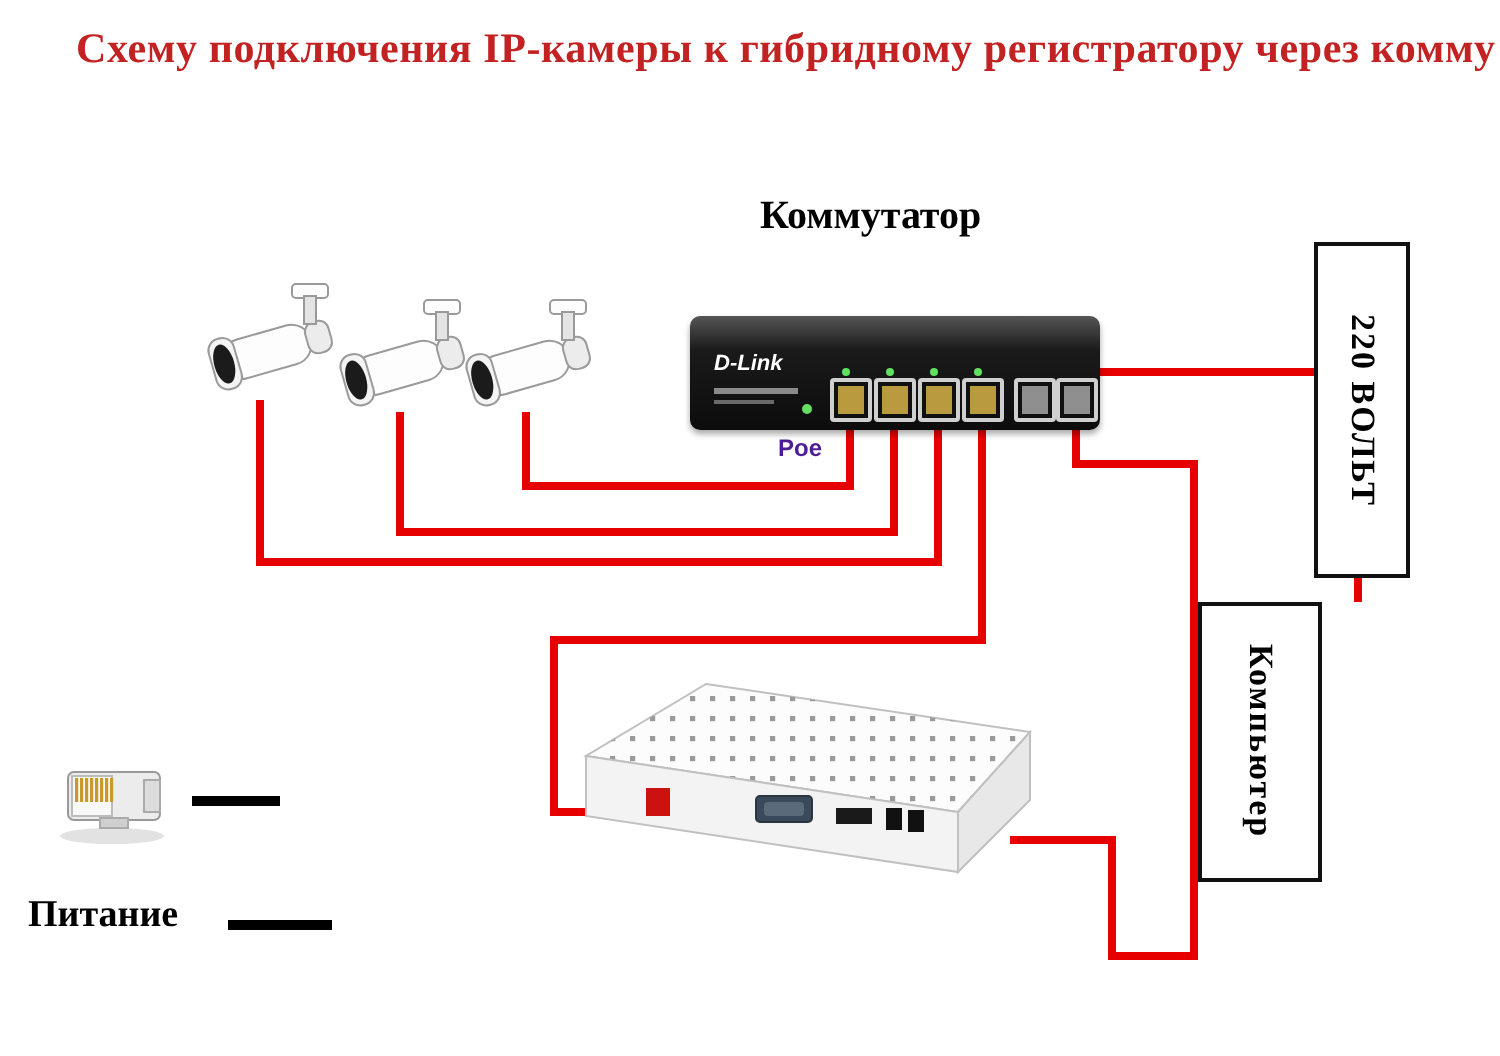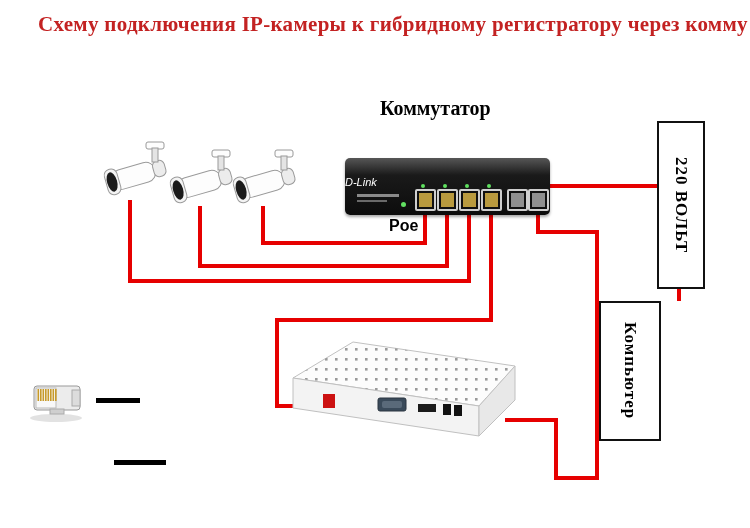--- a/index.html
+++ b/index.html
@@ -4,38 +4,38 @@
 <style>
   html,body{margin:0;padding:0;}
   body{width:750px;height:528px;background:#ffffff;overflow:hidden;position:relative;
        font-family:"Liberation Serif", serif;}
   .stage{position:absolute;left:0;top:0;width:750px;height:528px;background:#fff;overflow:hidden;}
   .abs{position:absolute;}
   .title{left:38px;top:12px;font-size:21px;font-weight:bold;color:#c32222;white-space:nowrap;letter-spacing:.3px;}
   .lbl{font-weight:bold;color:#000;}
   .lbl-ipcam{left:168px;top:112px;font-size:20px;}
   .lbl-switch{left:380px;top:97px;font-size:20px;text-align:center;}
-  .lbl-poe{left:389px;top:217px;font-size:16px;color:#000000;font-family:"Liberation Sans",sans-serif;font-weight:bold;}
+  .lbl-poe{left:389px;top:217px;font-size:12px;color:#4c1d95;font-family:"Liberation Sans",sans-serif;font-weight:bold;}
   .lbl-site{left:27px;top:328px;font-size:14px;}
   .lbl-power{left:14px;top:447px;font-size:19px;}
   .lbl-nvr{left:253px;top:458px;font-size:19px;}
   .vbox{border:2px solid #111;background:#fff;display:flex;align-items:center;justify-content:center;
         writing-mode:vertical-rl;font-weight:bold;font-size:17px;letter-spacing:1px;color:#000;}
   .vbox-220{left:657px;top:121px;width:44px;height:164px;}
   .vbox-comp{left:599px;top:301px;width:58px;height:136px;}
   .wires{left:0;top:0;pointer-events:none;}
   .wires path{stroke:#e60000;stroke-width:4;fill:none;}
   .dash{background:#000;height:5px;}
   .dash1{left:96px;top:398px;width:44px;}
   .dash2{left:114px;top:460px;width:52px;}
   .switch{left:345px;top:158px;width:205px;height:57px;border-radius:5px;
           background:linear-gradient(180deg,#565656,#1a1a1a 30%,#0c0c0c);
           box-shadow:0 2px 3px rgba(0,0,0,.35);}
-  .switch .brand{position:absolute;left:0;top:18px;color:#fff;font-size:11px;font-style:italic;
-                 font-weight:normal;font-family:"Liberation Sans",sans-serif;}
+  .switch .brand{position:absolute;left:12px;top:18px;color:#fff;font-size:11px;font-style:italic;
+                 font-weight:bold;font-family:"Liberation Sans",sans-serif;}
   .switch .modelbar{position:absolute;left:12px;top:36px;width:42px;height:3px;background:#8a8a8a;}
   .switch .modelbar2{position:absolute;left:12px;top:42px;width:30px;height:2px;background:#6a6a6a;}
   .pwr-led{position:absolute;left:56px;top:44px;width:5px;height:5px;border-radius:50%;background:#62e062;}
   .port{position:absolute;bottom:4px;width:17px;height:18px;background:#101010;border:2px solid #cfcfcf;border-radius:2px;}
   .port .inner{position:absolute;left:2px;top:2px;right:2px;bottom:2px;background:#b99a3e;}
   .port.uplink .inner{background:#8f8f8f;}
   .led{position:absolute;top:26px;width:4px;height:4px;border-radius:50%;background:#5fe05f;}
   .cam{width:76px;height:72px;}
   .cam1{left:102px;top:136px;} .cam2{left:168px;top:144px;} .cam3{left:231px;top:144px;}
   .nvr{left:283px;top:336px;}
@@ -53,20 +53,21 @@
     <path d="M200,206 L200,266 L447,266 L447,212"></path>
     <path d="M263,206 L263,243 L425,243 L425,212"></path>
     <path d="M491,212 L491,320 L277,320 L277,406 L334,406"></path>
     <path d="M538,212 L538,232 L597,232 L597,478 L556,478 L556,420 L505,420"></path>
     <path d="M548,186 L657,186"></path>
     <path d="M679,285 L679,301"></path>
   </svg>
 
   <div class="abs lbl lbl-switch">Коммутатор</div>
   <div class="abs lbl-poe">Poe</div>
+  <div class="abs lbl lbl-power">Питание</div>
 
   <svg class="abs cam cam1" viewBox="0 0 76 72">
     <g transform="rotate(-16 38 38)">
       <rect x="8" y="28" width="46" height="20" rx="10" fill="#fdfdfd" stroke="#9a9a9a"></rect>
       <rect x="3" y="25" width="13" height="26" rx="6" fill="#f4f4f4" stroke="#9a9a9a"></rect>
       <ellipse cx="9" cy="38" rx="5" ry="10" fill="#1b1b1b"></ellipse>
       <rect x="52" y="30" width="12" height="16" rx="5" fill="#ececec" stroke="#9a9a9a"></rect>
     </g>
     <rect x="44" y="6" width="18" height="7" rx="2" fill="#fdfdfd" stroke="#9a9a9a"></rect>
     <rect x="50" y="12" width="6" height="14" fill="#e4e4e4" stroke="#9a9a9a"></rect>

